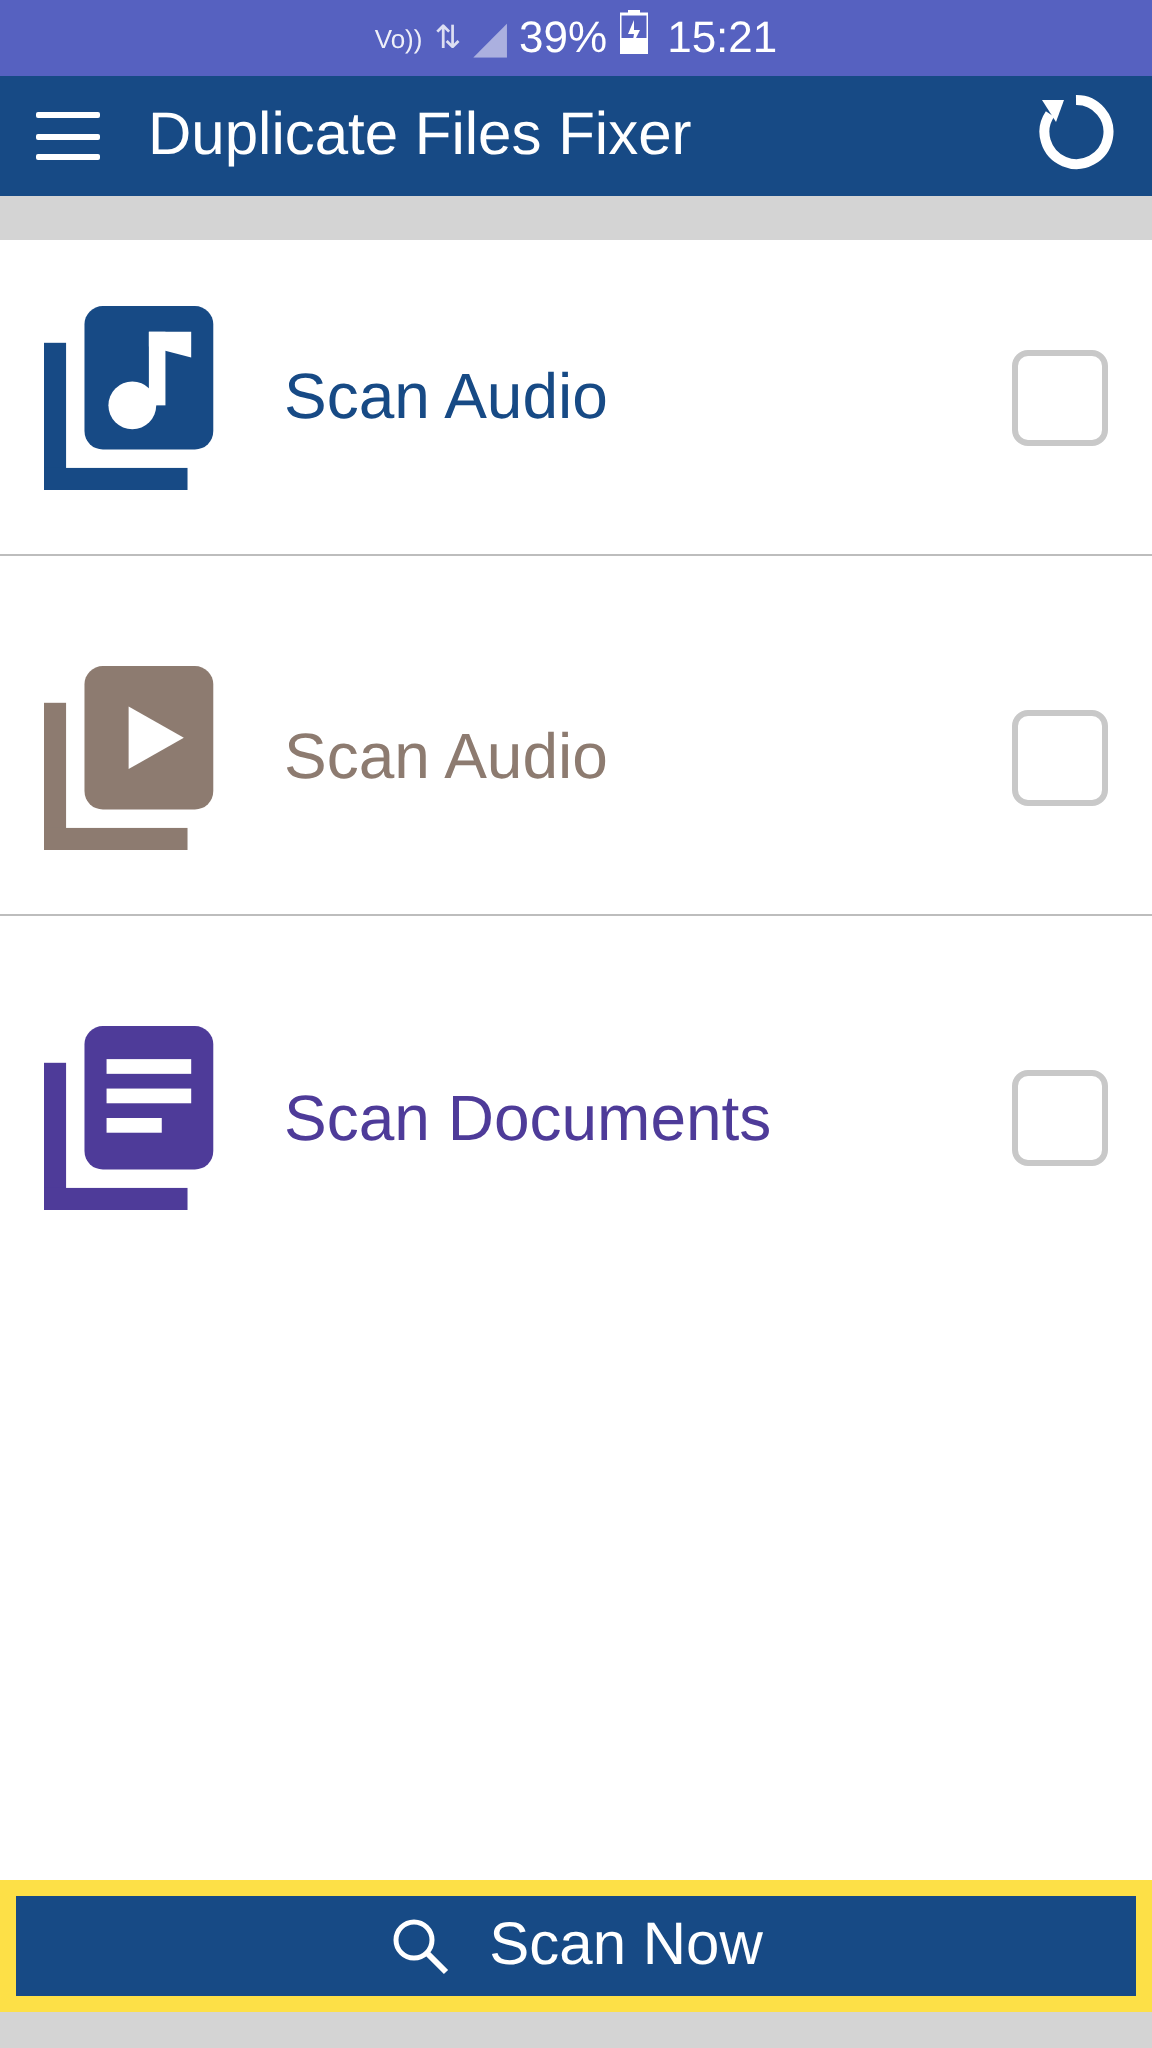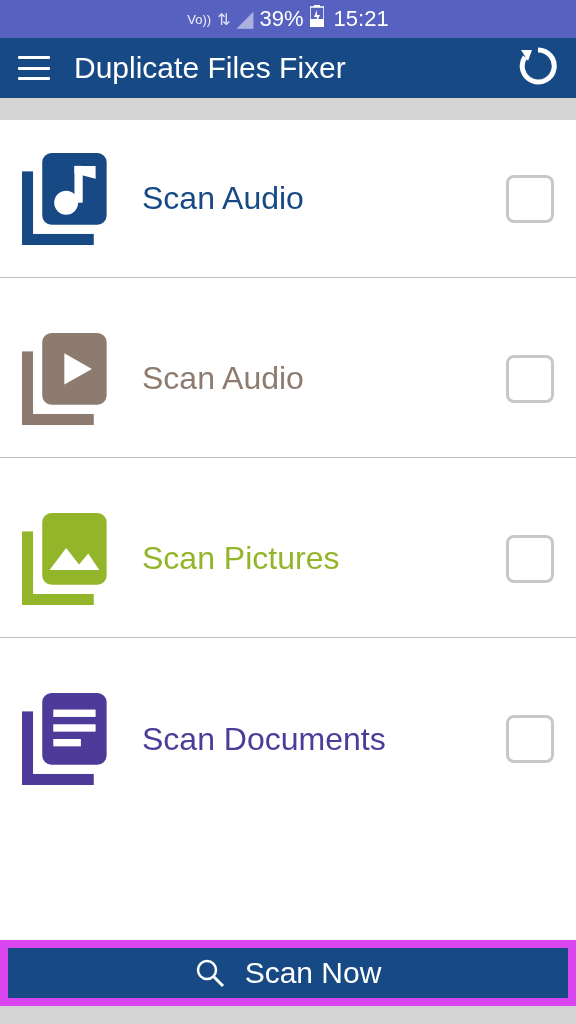--- a/index.html
+++ b/index.html
@@ -85,21 +85,21 @@
       background: #44a315;
       border-color: #44a315;
       display: flex;
       align-items: center;
       justify-content: center;
     }
     .checkbox.checked svg { width: 32px; height: 32px; }
     
     .footer {
       height: 66px;
-      background: #d946ef;
+      background: #fde047;
       padding: 8px;
     }
     .scan-btn {
       width: 100%;
       height: 100%;
       background: #174a85;
       display: flex;
       align-items: center;
       justify-content: center;
       gap: 20px;
@@ -167,30 +167,20 @@
     <svg class="item-icon" viewBox="0 0 100 100">
       <rect x="0" y="20" width="12" height="80" fill="#8d7b70"></rect>
       <rect x="0" y="88" width="78" height="12" fill="#8d7b70"></rect>
       <rect x="22" y="0" width="70" height="78" rx="10" fill="#8d7b70"></rect>
       <path d="M 46 22 L 76 39 L 46 56 Z" fill="white"></path>
     </svg>
     <div class="item-label video-color">Scan Audio</div>
     <div class="checkbox"></div>
   </div>
 
-  <div class="item">
-    <svg class="item-icon" viewBox="0 0 100 100">
-      <rect x="0" y="20" width="12" height="80" fill="#92b52a"></rect>
-      <rect x="0" y="88" width="78" height="12" fill="#92b52a"></rect>
-      <rect x="22" y="0" width="70" height="78" rx="10" fill="#92b52a"></rect>
-      <path d="M 30 62 L 48 38 L 62 56 L 72 44 L 84 62 Z" fill="white"></path>
-    </svg>
-    <div class="item-label picture-color">Scan Pictures</div>
-    <div class="checkbox"></div>
-  </div>
 
   <div class="item">
     <svg class="item-icon" viewBox="0 0 100 100">
       <rect x="0" y="20" width="12" height="80" fill="#4e3b99"></rect>
       <rect x="0" y="88" width="78" height="12" fill="#4e3b99"></rect>
       <rect x="22" y="0" width="70" height="78" rx="10" fill="#4e3b99"></rect>
       <rect x="34" y="18" width="46" height="8" fill="white"></rect>
       <rect x="34" y="34" width="46" height="8" fill="white"></rect>
       <rect x="34" y="50" width="30" height="8" fill="white"></rect>
     </svg>

